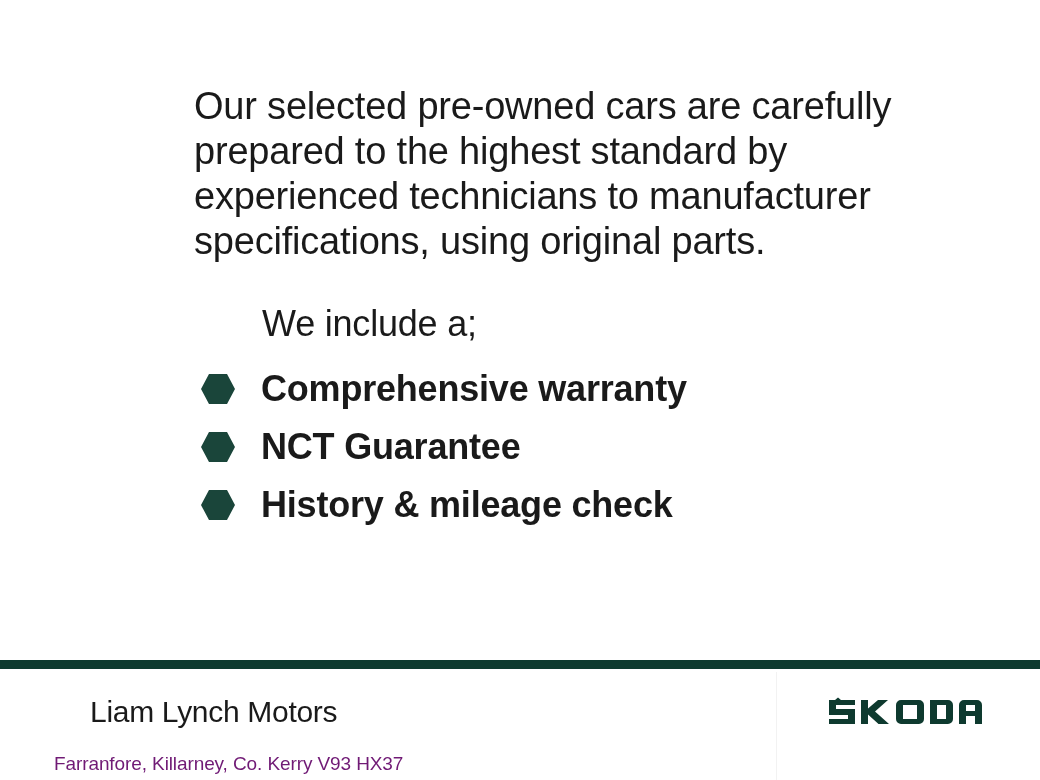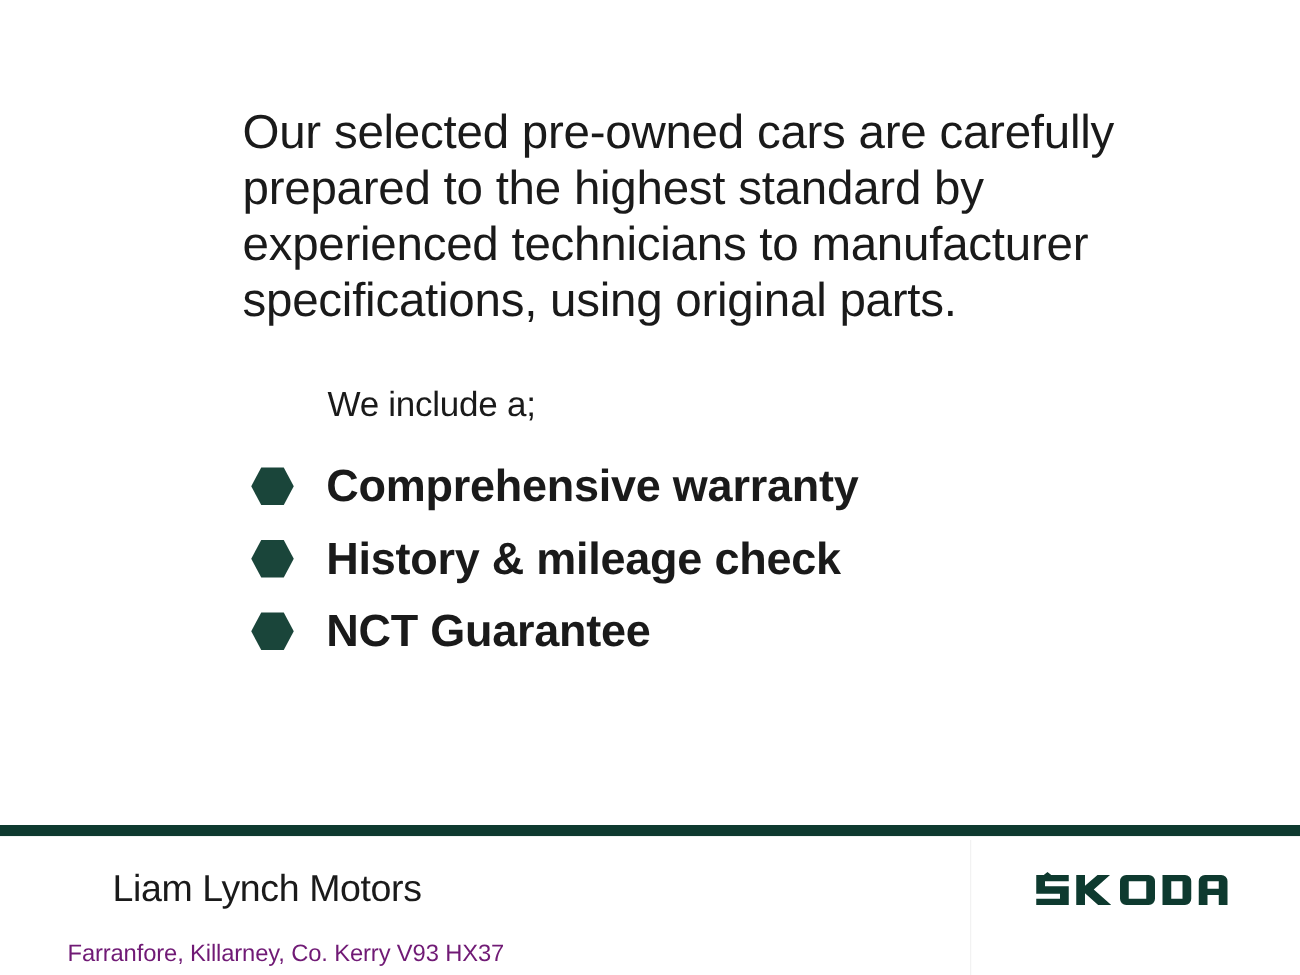--- a/index.html
+++ b/index.html
@@ -38,21 +38,21 @@
     letter-spacing: -0.2px;
     color: #1a1a1a;
     white-space: pre-line;
   }
 
   
   .include-line {
     position: absolute;
     left: 262px;
     top: 302px;
-    font-size: 28px;
+    font-size: 36px;
     line-height: 44px;
     font-weight: 400;
     letter-spacing: -0.2px;
     color: #1a1a1a;
   }
 
   
   .feature-list {
     position: absolute;
     left: 200px;
@@ -160,28 +160,28 @@
         <polygon points="9,1 27,1 35,16 27,31 9,31 1,16" fill="#1a453a"></polygon>
       </svg>
       <span class="feature-label">Comprehensive warranty</span>
     </li>
 
 
     <li class="feature-item">
       <svg class="hex-bullet" viewBox="0 0 36 32">
         <polygon points="9,1 27,1 35,16 27,31 9,31 1,16" fill="#1a453a"></polygon>
       </svg>
-      <span class="feature-label">History &amp; mileage check</span>
+      <span class="feature-label">NCT Guarantee</span>
     </li>
 
     <li class="feature-item">
       <svg class="hex-bullet" viewBox="0 0 36 32">
         <polygon points="9,1 27,1 35,16 27,31 9,31 1,16" fill="#1a453a"></polygon>
       </svg>
-      <span class="feature-label">NCT Guarantee</span>
+      <span class="feature-label">History &amp; mileage check</span>
     </li>
 
   </ul>
 
   <div class="footer-bar"></div>
 
   <div class="footer"></div>
 
   <div class="footer-divider"></div>
 

